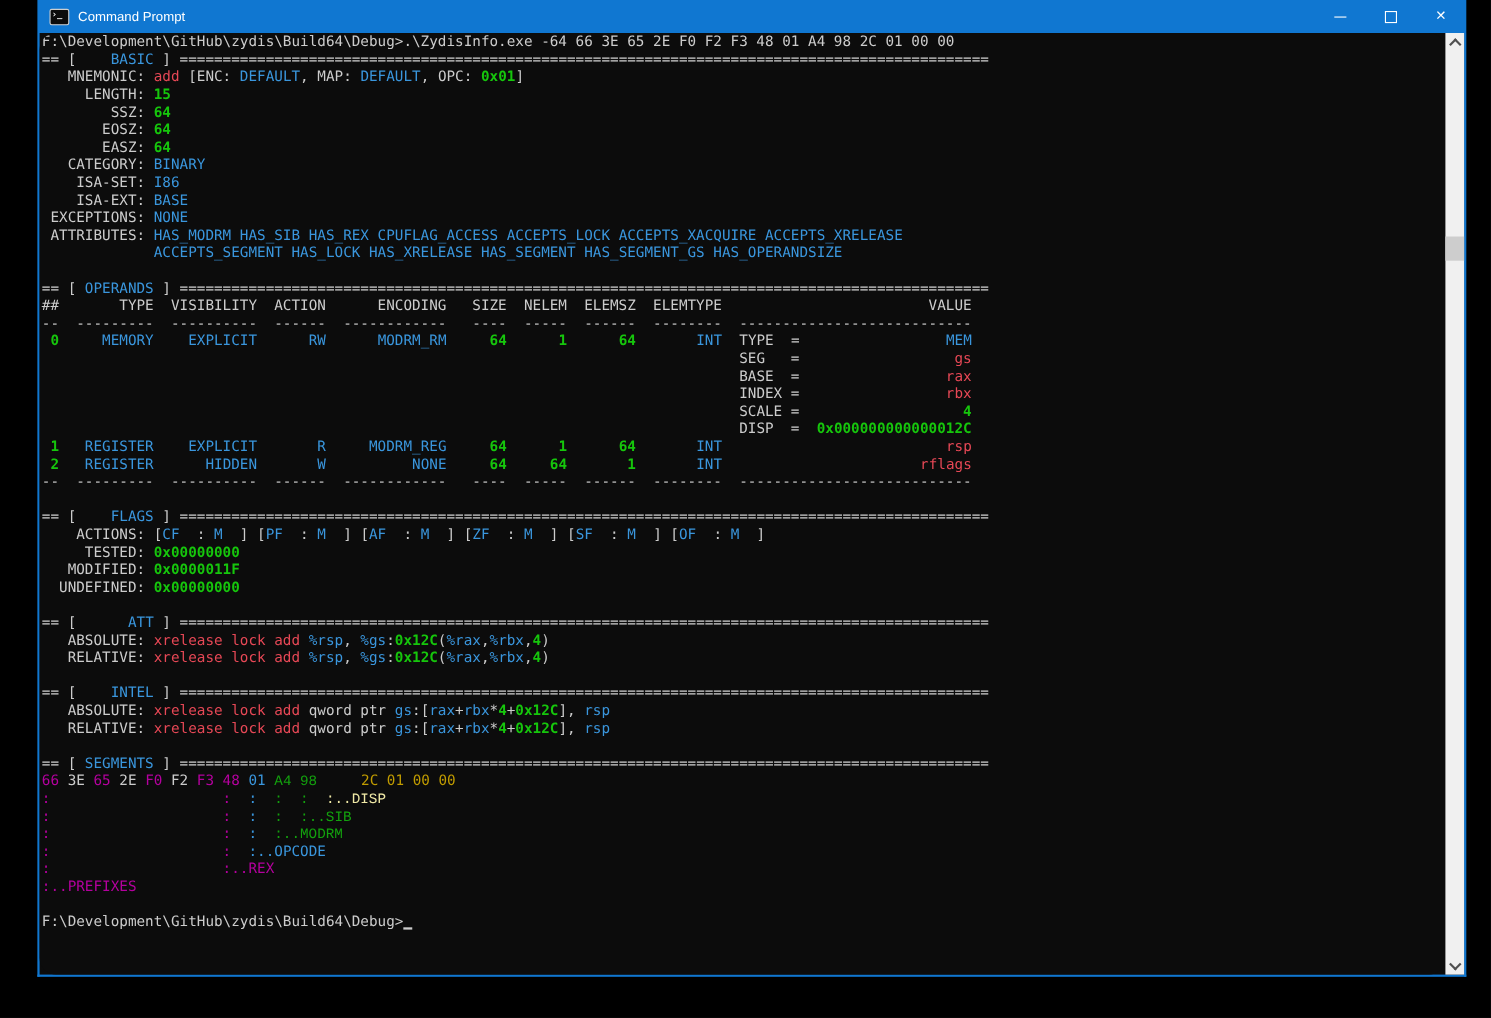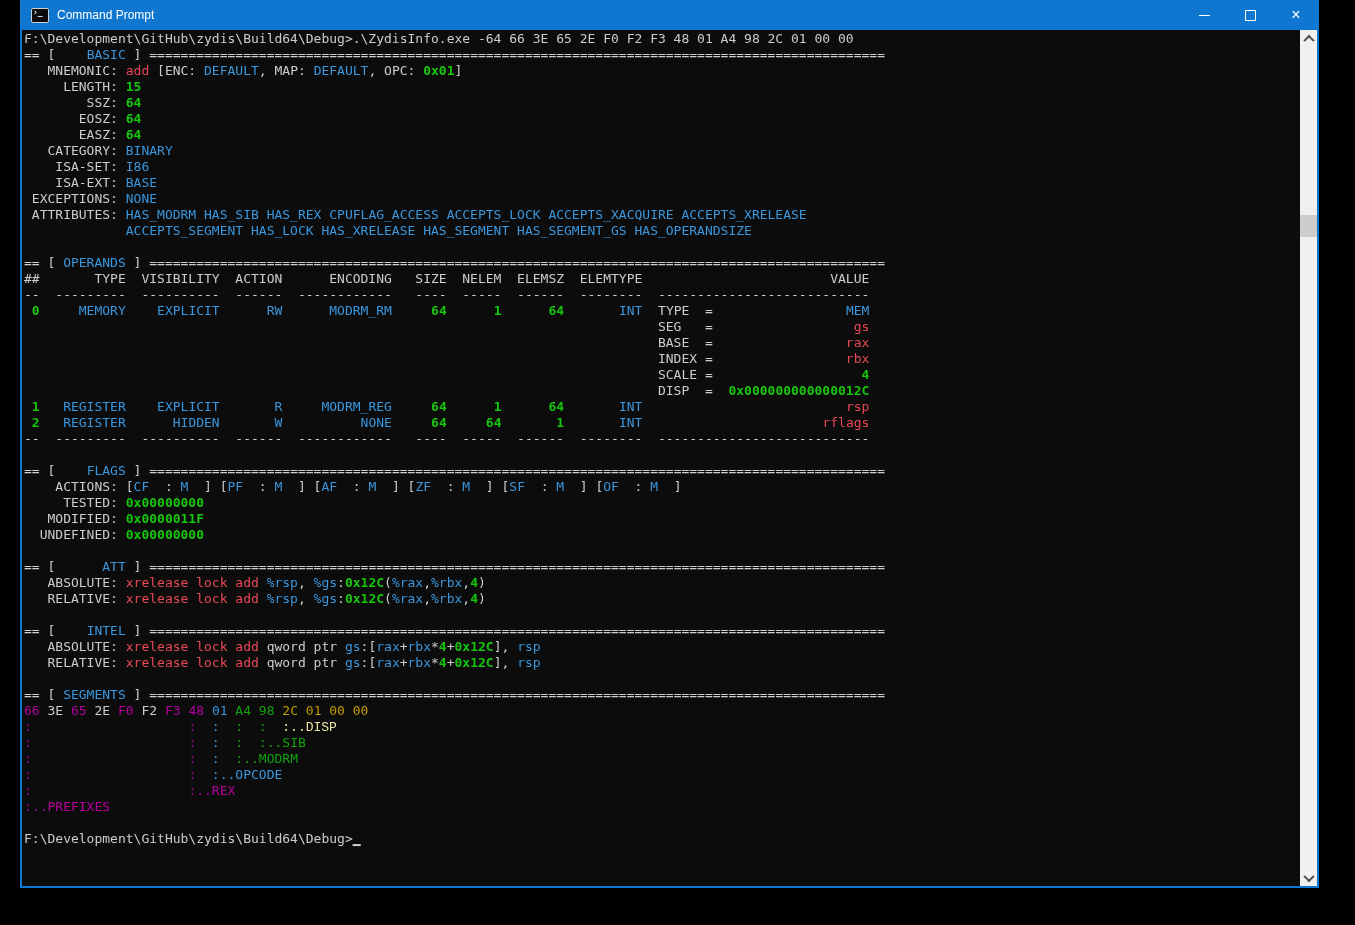--- a/index.html
+++ b/index.html
@@ -1,21 +1,21 @@
 <!DOCTYPE html>
 <html style="--bg: #0C0C0C; --fg: #CCCCCC; --blue: #3A96DD; --green: #16C60C; --green_dark: #13A10E; --red: #E74856; --magenta: #B4009E; --yellow: #C19C00; --yellow_pale: #F0E9A6; --title_bg: #1077D1; --scroll_track: #F0F0F0; --scroll_thumb: #CDCDCD; --scroll_arrow: #505050;"><head>
 <meta charset="utf-8">
 <style>
   html,body { margin:0; padding:0; }
   body {
     width:1355px; height:925px; position:relative; overflow:hidden;
     background:#000000; font-family:"Liberation Sans", sans-serif;
   }
   .window {
-    position:absolute; left:20px; top:30px; width:1299px; height:858px;
+    position:absolute; left:34px; top:30px; width:1299px; height:858px;
     box-sizing:border-box;
     border-left:2px solid var(--title_bg);
     border-right:2px solid var(--title_bg);
     border-bottom:2px solid var(--title_bg);
     background:var(--bg);
   }
   .titlebar {
     position:absolute; left:-2px; top:-30px; width:1299px; height:30px;
     background:var(--title_bg); display:flex; align-items:center;
   }
@@ -37,24 +37,24 @@
     position:absolute; left:0; top:0; right:17px; bottom:0; overflow:hidden;
     background:var(--bg); padding:1px 0 0 2px;
     font-family:"DejaVu Sans Mono", monospace; font-size:13px; line-height:16px;
     white-space:pre;
     border-radius:15px;
   }
   .line { height:16px; }
   .c-w  { color:var(--fg); }
   .c-b  { color:var(--blue); }
   .c-g  { color:var(--green);font-weight:bold; }
-  .c-gd { color:var(--green_dark); }
+  .c-gd { color:var(--green_dark);font-family:Liberation Mono, monospace; }
   .c-r  { color:var(--red); }
   .c-m  { color:var(--magenta);margin-top:28px; }
-  .c-y  { color:var(--yellow); }
+  .c-y  { color:var(--yellow);margin-left:32px; }
   .c-y2 { color:var(--yellow_pale);font-family:Liberation Mono, monospace; }
   .c-cur{ color:var(--fg); }
   .scrollbar {
     position:absolute; top:0; right:0; width:17px; bottom:0;
     background:var(--scroll_track);
   }
   .sb-btn { position:absolute; left:0; width:17px; height:17px; display:flex; align-items:center; justify-content:center; }
   .sb-btn.up { top:0; }
   .sb-btn.down { bottom:0; }
   .chev { width:6px; height:6px; border-left:2px solid var(--scroll_arrow); border-top:2px solid var(--scroll_arrow); }

